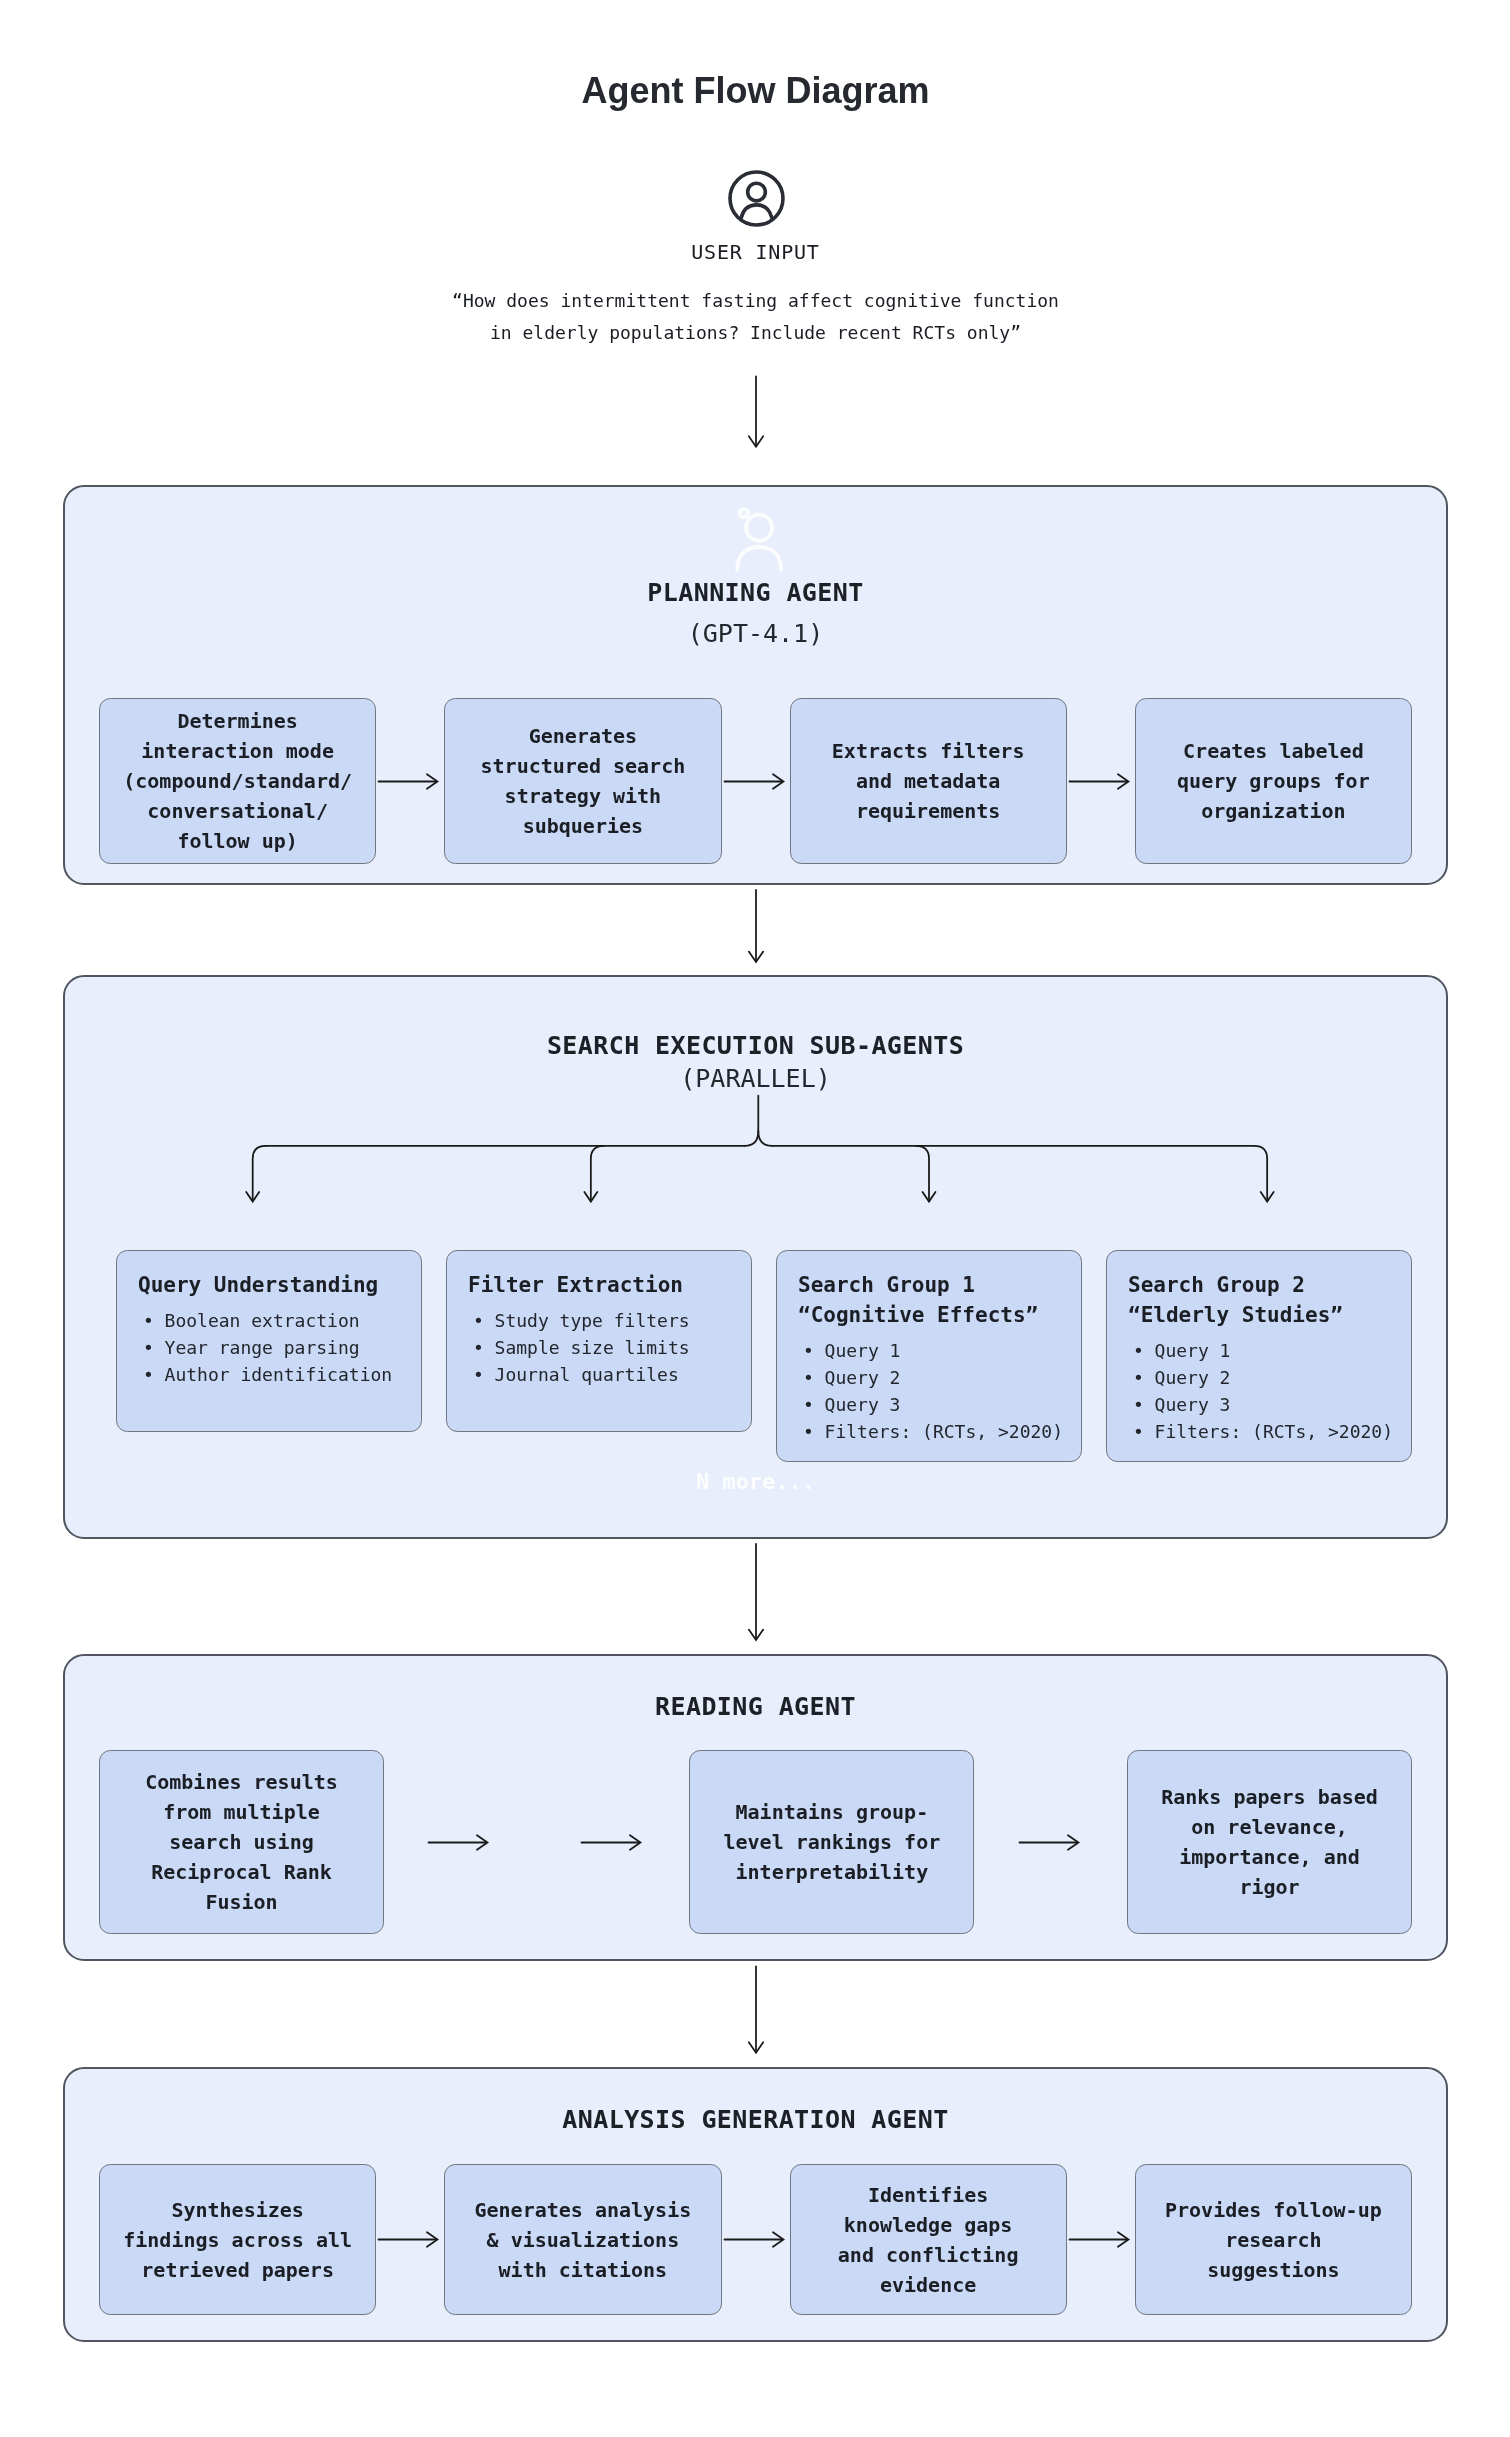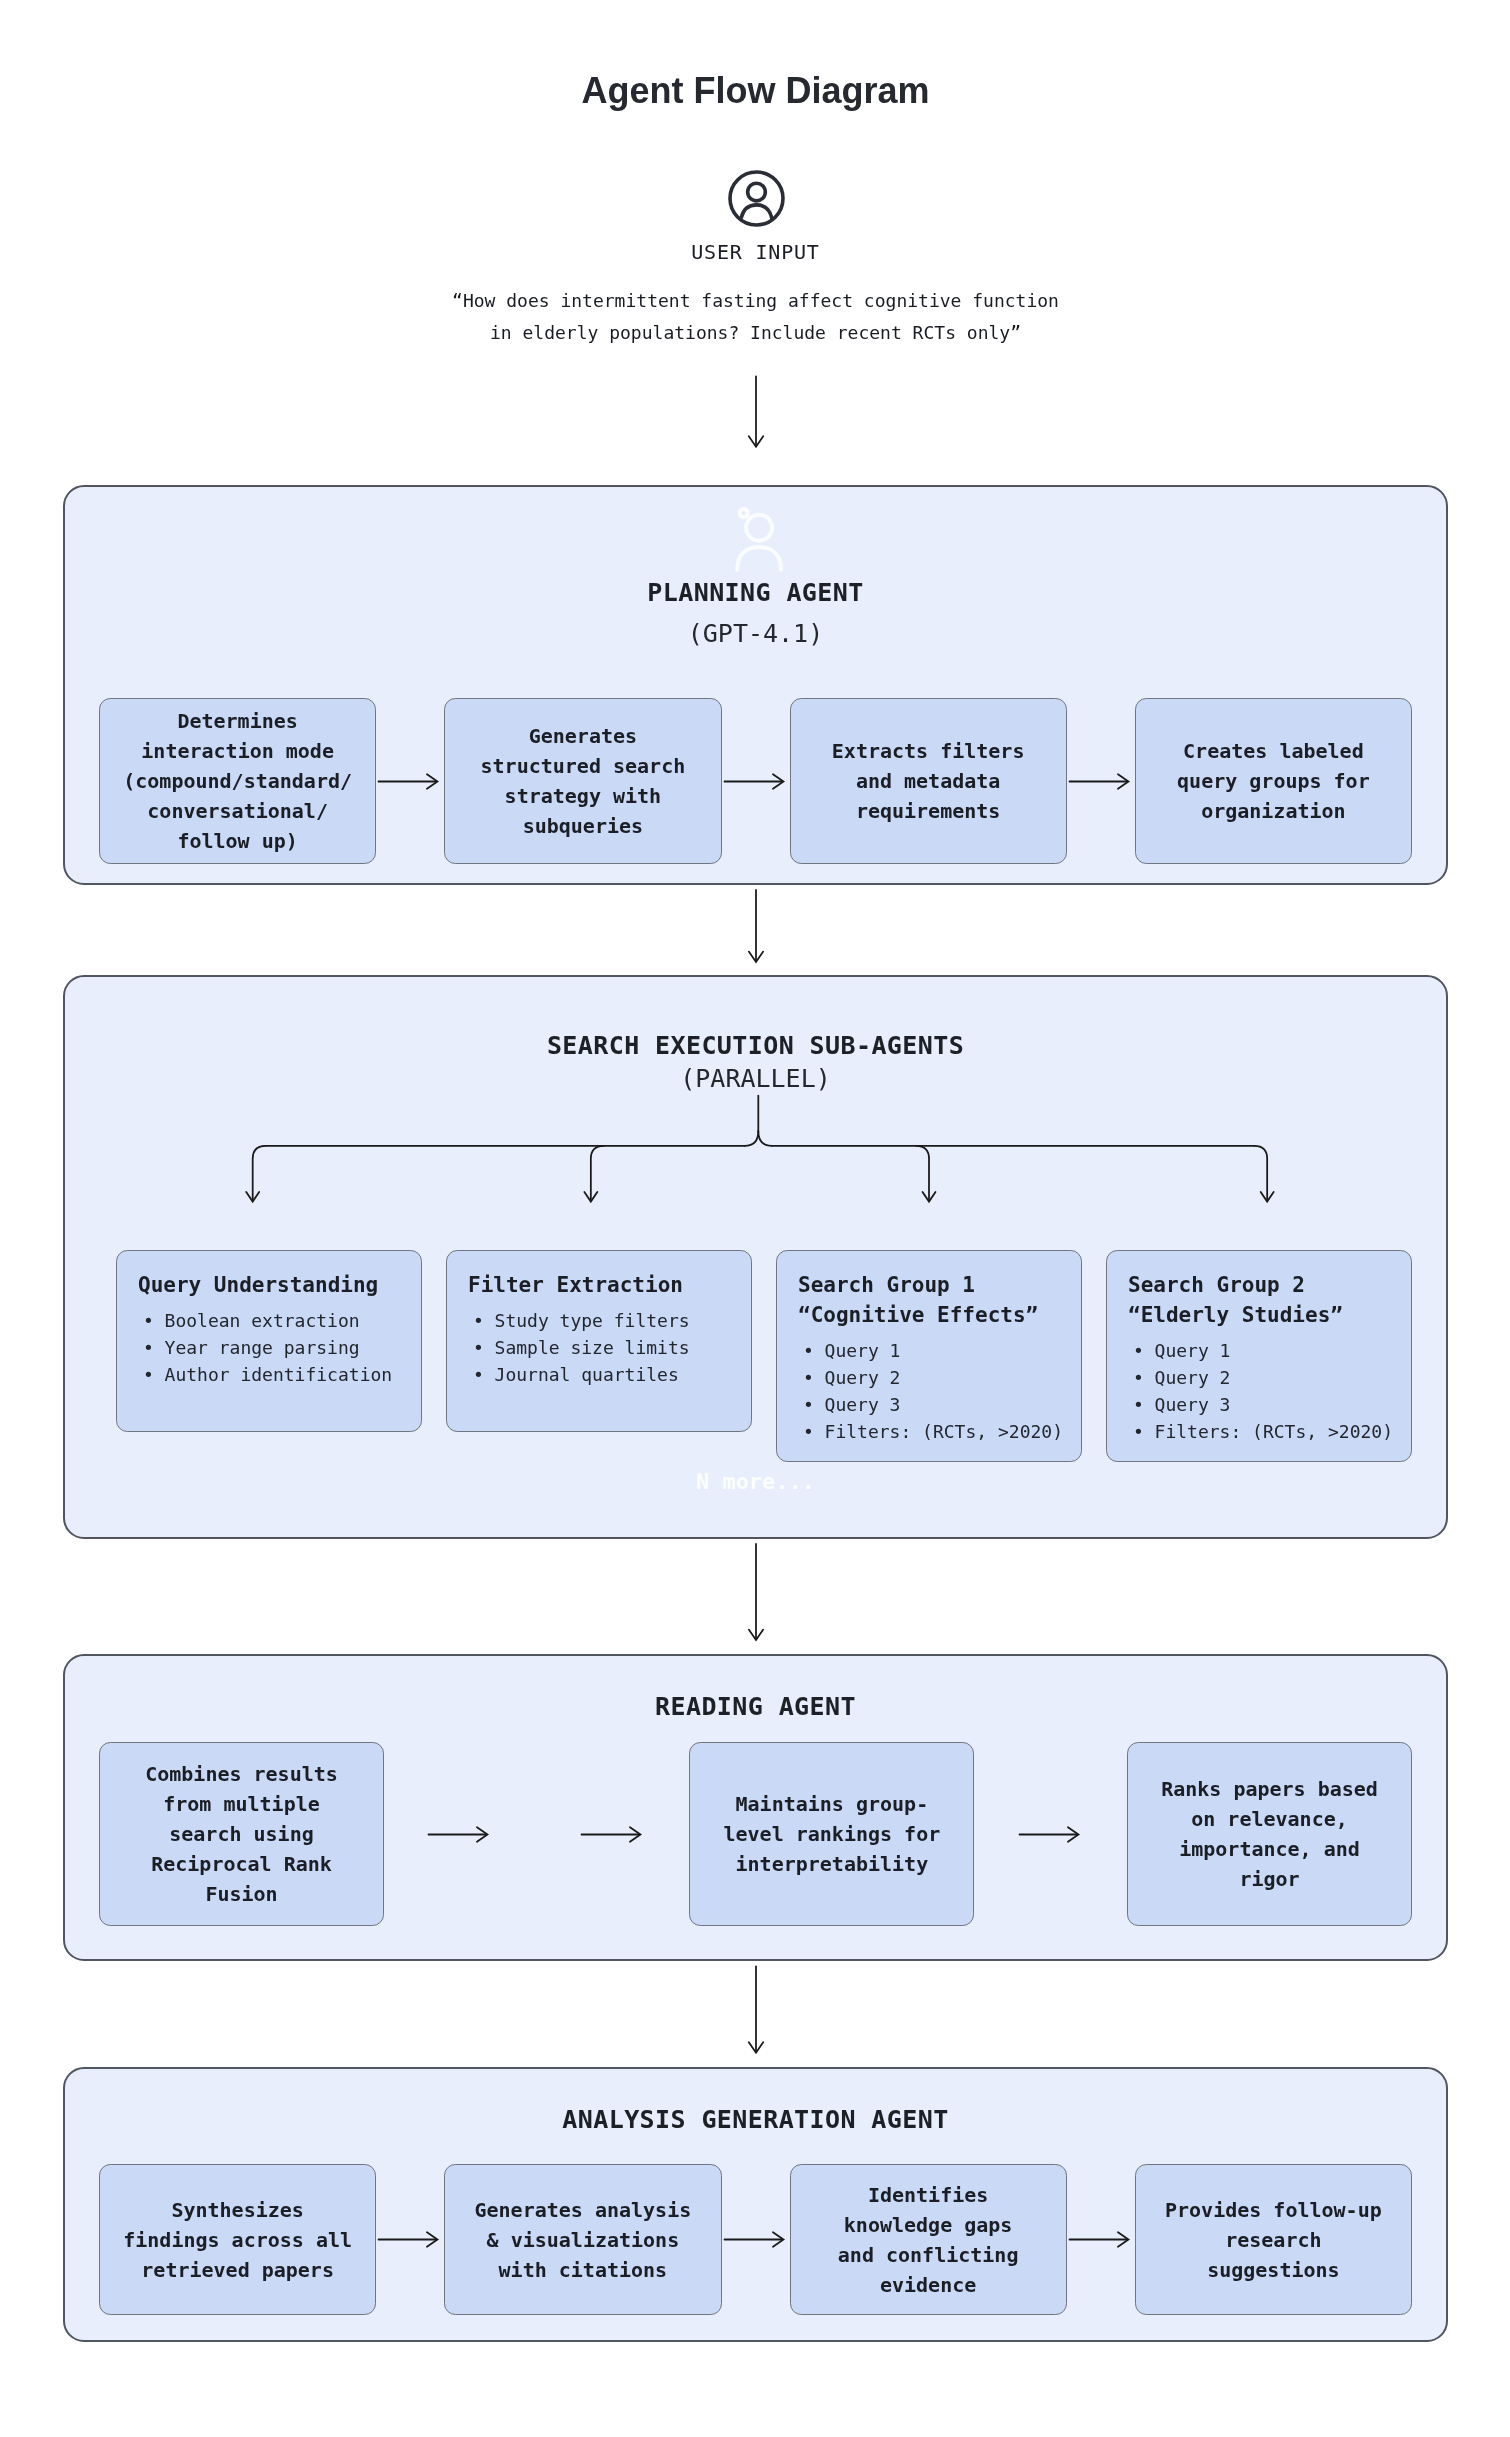--- a/index.html
+++ b/index.html
@@ -194,21 +194,21 @@
     <svg width="32" height="108" fill="none" stroke="#1a1a1a" stroke-width="2.2" stroke-linecap="round" viewBox="0 0 40 134">
       <line x1="20" y1="2" x2="20" y2="120"></line>
       <polyline points="11,109 20,122 29,109"></polyline>
     </svg>
   </div>
 
   <div class="container" style="top:1654px;height:307px;">
 
     <div class="section-title" style="top:36px;">READING AGENT</div>
 
-    <div class="row" style="top:86px;">
+    <div class="row" style="top:94px;">
       <div class="fbox" style="width:285px;height:184px;">Combines results
 from multiple
 search using
 Reciprocal Rank
 Fusion</div>
       <div class="harrow">
         <svg width="68" height="21" fill="none" stroke="#1a1a1a" stroke-width="2.2" stroke-linecap="round" viewBox="0 0 84 26">
           <line x1="3" y1="13" x2="74" y2="13"></line>
             <polyline points="63,4 76,13 63,22"></polyline>
         </svg>

